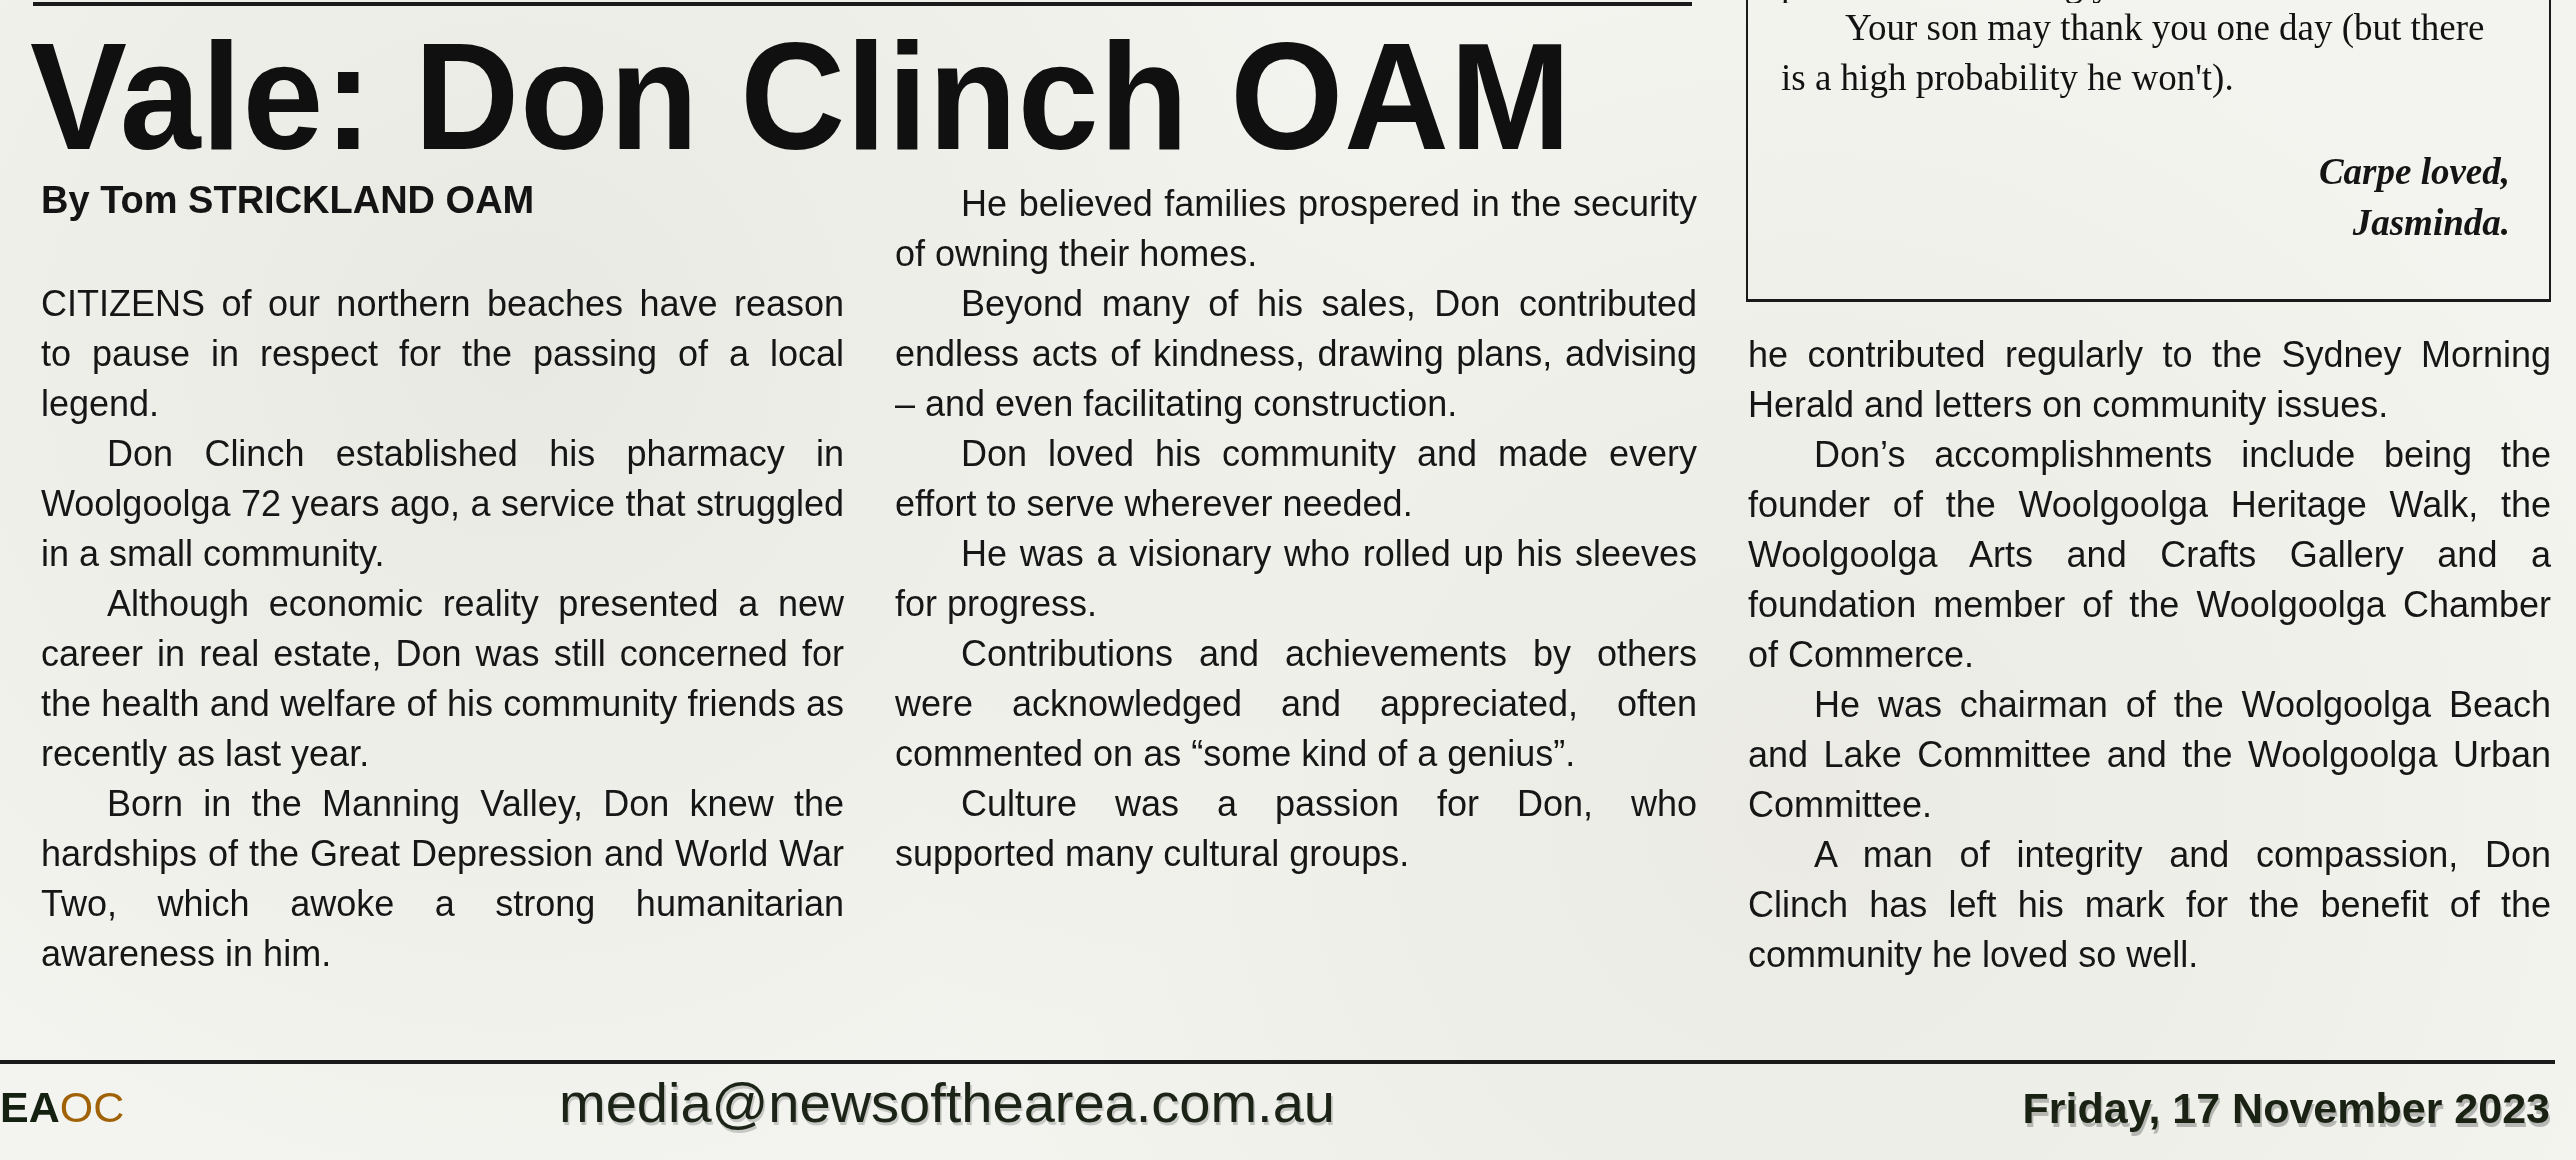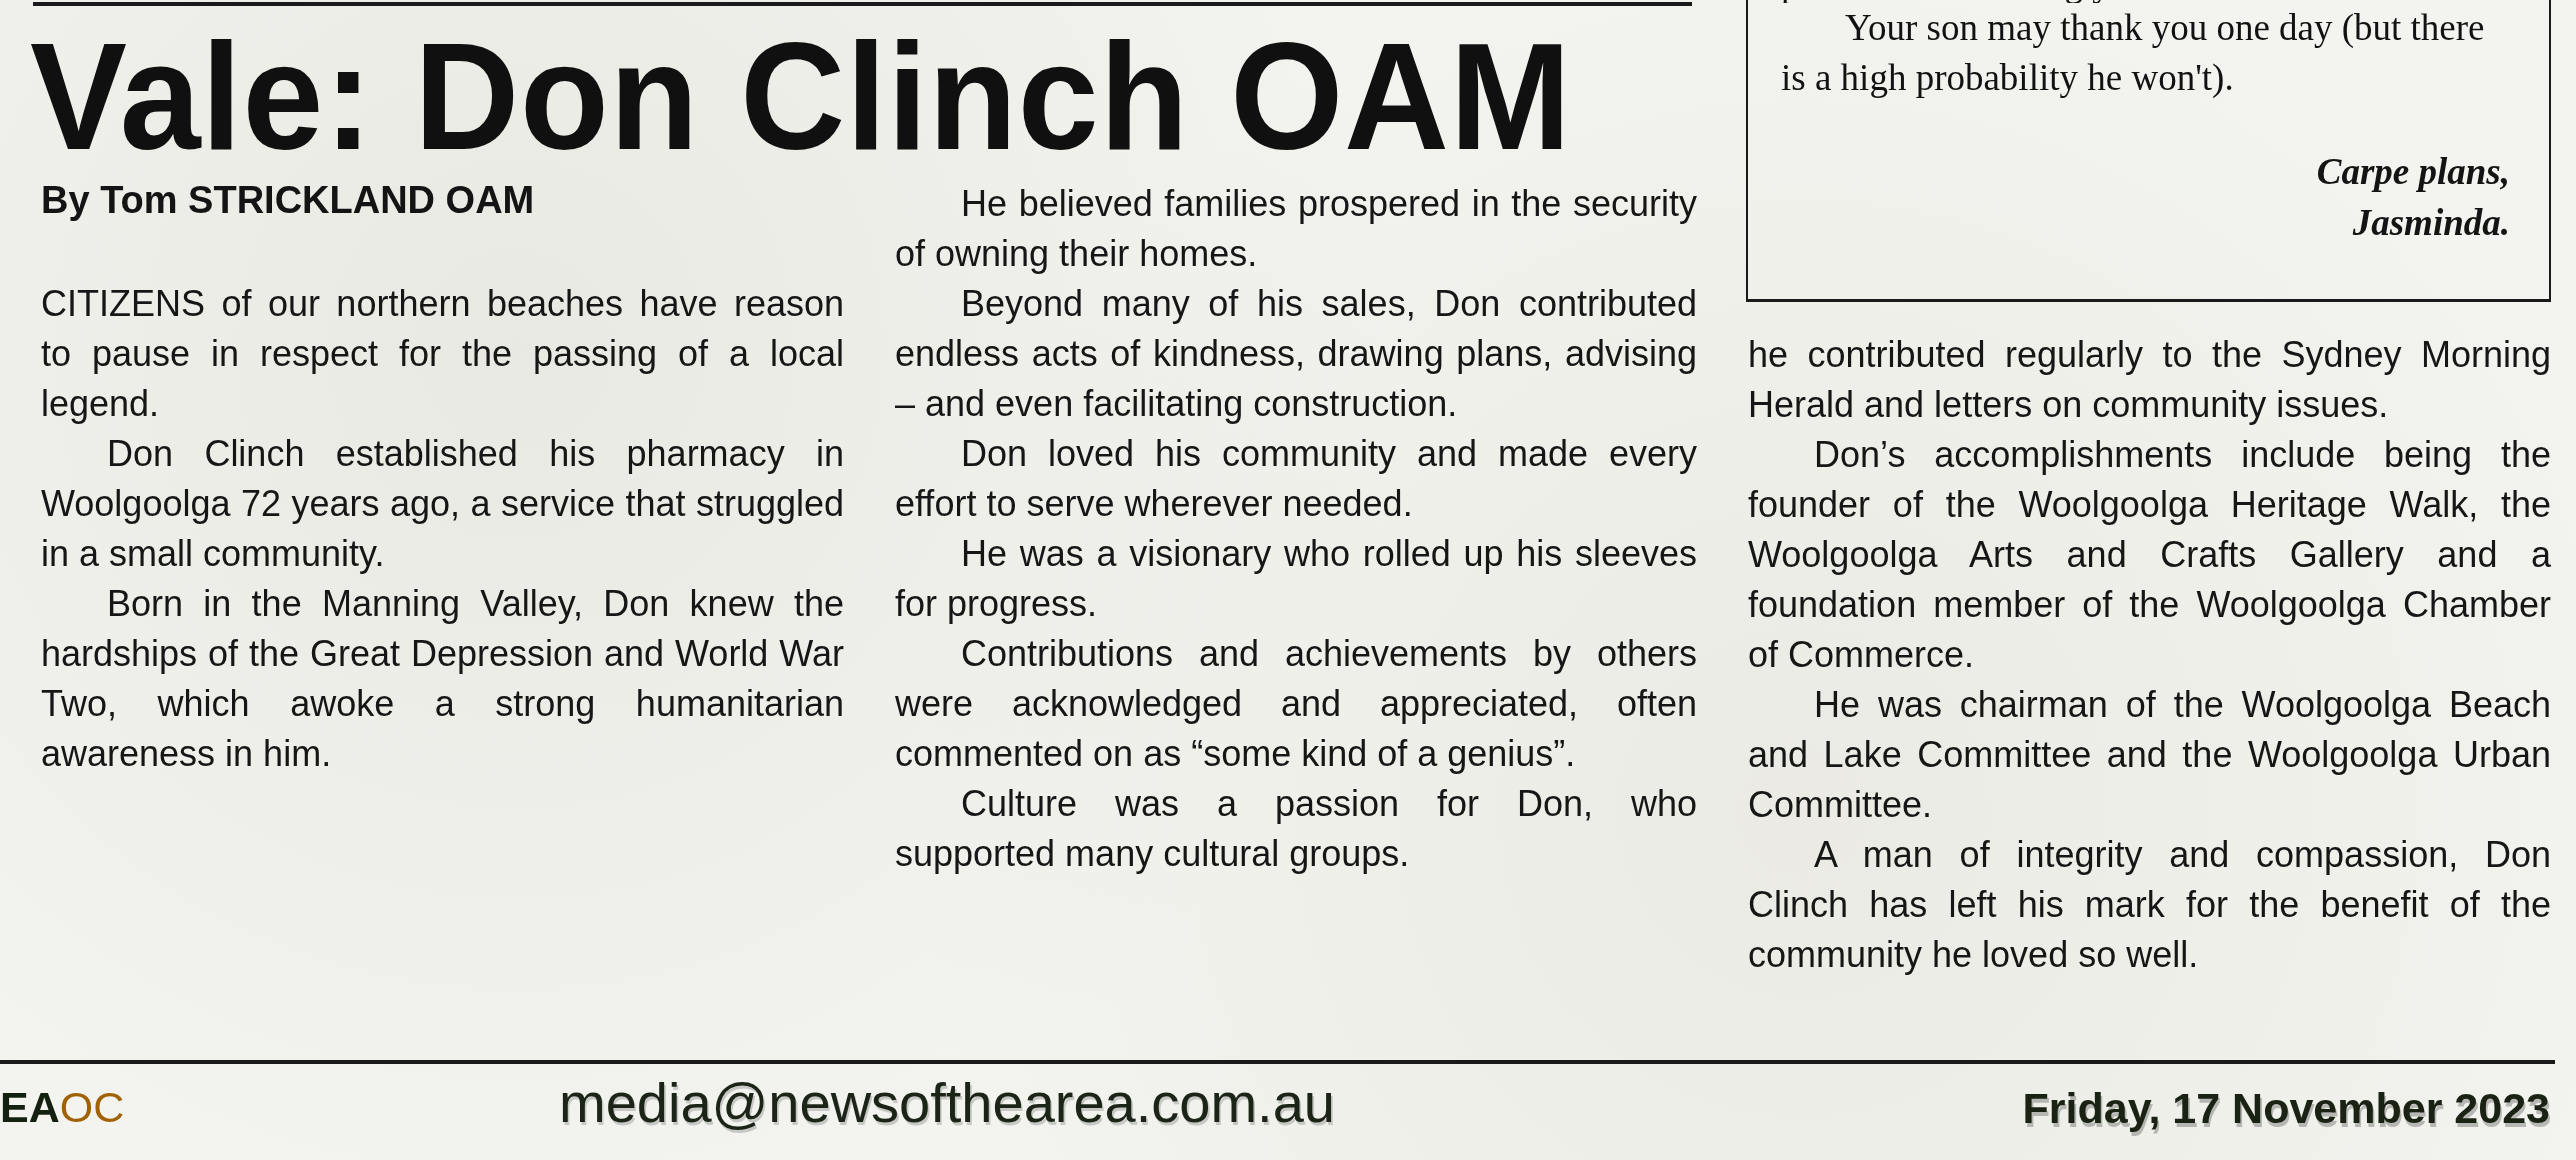--- a/index.html
+++ b/index.html
@@ -66,39 +66,40 @@
 
 <div class="abs top-rule"></div>
 
 <div class="abs headline">Vale: Don Clinch OAM</div>
 
 <div class="abs byline">By Tom STRICKLAND OAM</div>
 
 <div class="column col1">
   <p class="no-indent"><span class="lead">CITIZENS</span><span> of our northern beaches have reason to pause in respect for the passing of a local legend.</span></p>
   <p>Don Clinch established his pharmacy in Woolgoolga 72 years ago, a service that struggled in a small community.</p>
+  <p>Although economic reality presented a new career in real estate, Don was still concerned for the health and welfare of his community friends as recently as last year.</p>
   <p>Born in the Manning Valley, Don knew the hardships of the Great Depression and World War Two, which awoke a strong humanitarian awareness in him.</p>
 </div>
 
 <div class="column col2">
   <p>He believed families prospered in the security of owning their homes.</p>
   <p>Beyond many of his sales, Don contributed endless acts of kindness, drawing plans, advising – and even facilitating construction.</p>
   <p>Don loved his community and made every effort to serve wherever needed.</p>
   <p>He was a visionary who rolled up his sleeves for progress.</p>
   <p>Contributions and achievements by others were acknowledged and appreciated, often commented on as “some kind of a genius”.</p>
   <p>Culture was a passion for Don, who supported many cultural groups.</p>
 </div>
 
 <div class="abs letter-box">
   <div class="letter-text">
     <p class="cut">picks before making your final decision.</p>
     <p>Your son may thank you one day (but there is a high probability he won't).</p>
   </div>
   <div class="signoff">
-    <div>Carpe plans,</div>
+    <div>Carpe loved,</div>
     <div>Jasminda.</div>
   </div>
 </div>
 
 <div class="column col3">
   <p class="no-indent">he contributed regularly to the Sydney Morning Herald and letters on community issues.</p>
   <p>Don’s accomplishments include being the founder of the Woolgoolga Heritage Walk, the Woolgoolga Arts and Crafts Gallery and a foundation member of the Woolgoolga Chamber of Commerce.</p>
   <p>He was chairman of the Woolgoolga Beach and Lake Committee and the Woolgoolga Urban Committee.</p>
   <p>A man of integrity and compassion, Don Clinch has left his mark for the benefit of the community he loved so well.</p>
 </div>

